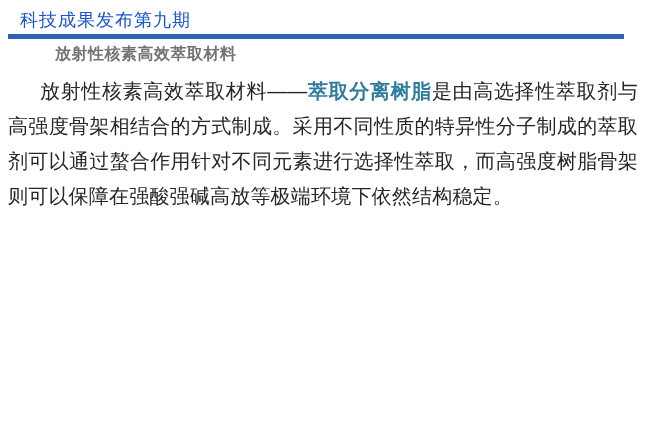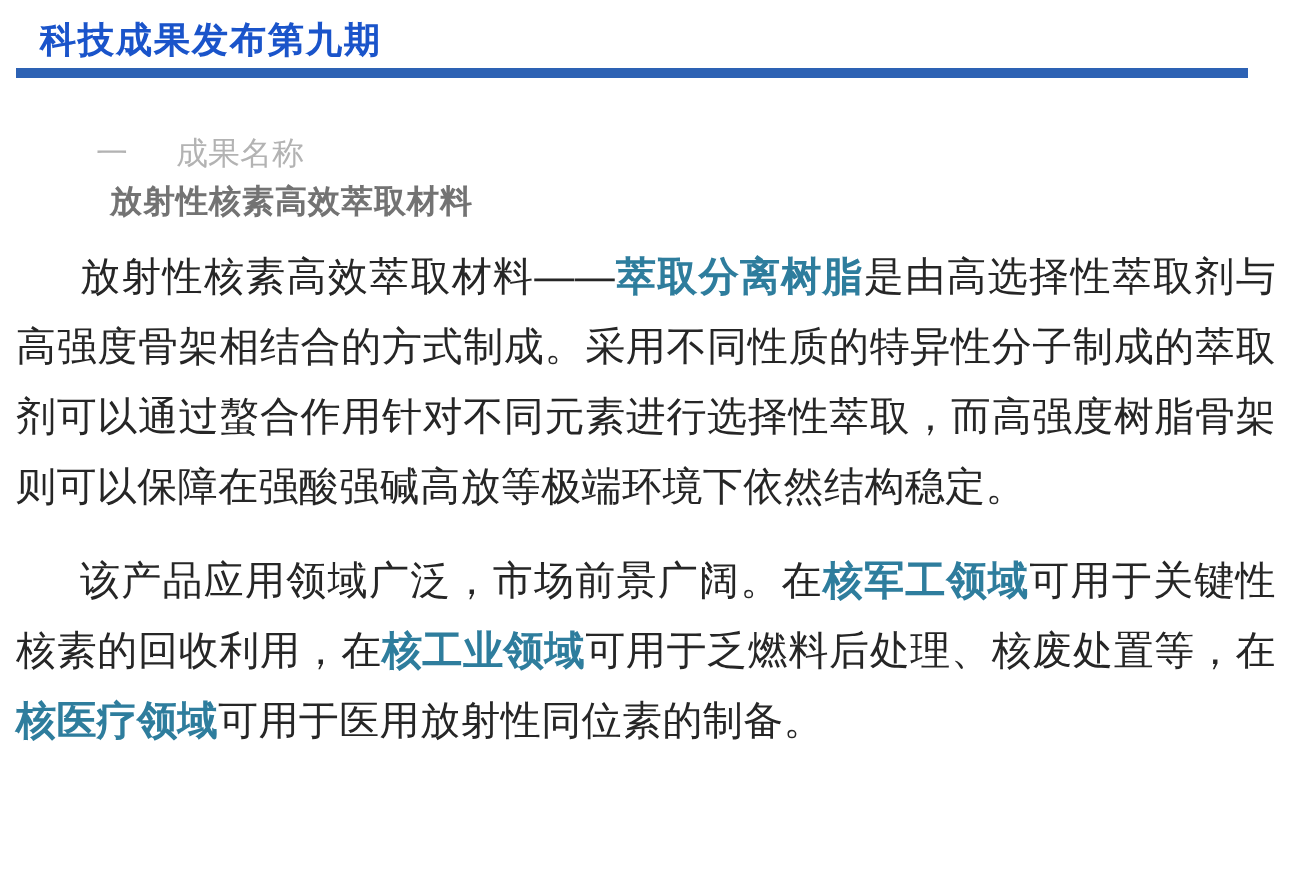--- a/index.html
+++ b/index.html
@@ -11,21 +11,21 @@
     width: 645px;
     height: 447px;
     overflow: hidden;
     font-family: "Liberation Sans", sans-serif;
     -webkit-font-smoothing: antialiased;
   }
   .doc-title {
     margin: 9px 0 0 20px;
     font-size: 18px;
     line-height: 22px;
-    font-weight: bold;
+    font-weight: normal;
     color: var(--accent, #1a54ca);
     letter-spacing: 1px;
   }
   .title-rule {
     height: 5px;
     margin: 3px 21px 0 8px;
     background: var(--rule, #2d62b4);
   }
   .section-heading {
     margin: 30px 0 0 48px;
@@ -68,24 +68,20 @@
 </style>
 </head>
 <body>
 
 <div>
 
   <h1 class="doc-title">科技成果发布第九期</h1>
 
   <div class="title-rule"></div>
 
-  <div class="section-heading">
-    <span class="section-numeral">一</span><span>成果名称</span>
-  </div>
 
   <div class="achievement-name">放射性核素高效萃取材料</div>
 
 
   <p class="body-paragraph"><span>放射性核素高效萃取材料——</span><span class="hl">萃取分离树脂</span><span>是由高选择性萃取剂与高强度骨架相结合的方式制成。采用不同性质的特异性分子制成的萃取剂可以通过螯合作用针对不同元素进行选择性萃取，而高强度树脂骨架则可以保障在强酸强碱高放等极端环境下依然结构稳定。</span></p>
 
-  <p class="body-paragraph second"><span>该产品应用领域广泛，市场前景广阔。在</span><span class="hl">核军工领域</span><span>可用于关键性核素的回收利用，在</span><span class="hl">核工业领域</span><span>可用于乏燃料后处理、核废处置等，在</span><span class="hl">核医疗领域</span><span>可用于医用放射性同位素的制备。</span></p>
 
 </div>
 
 </body></html>

